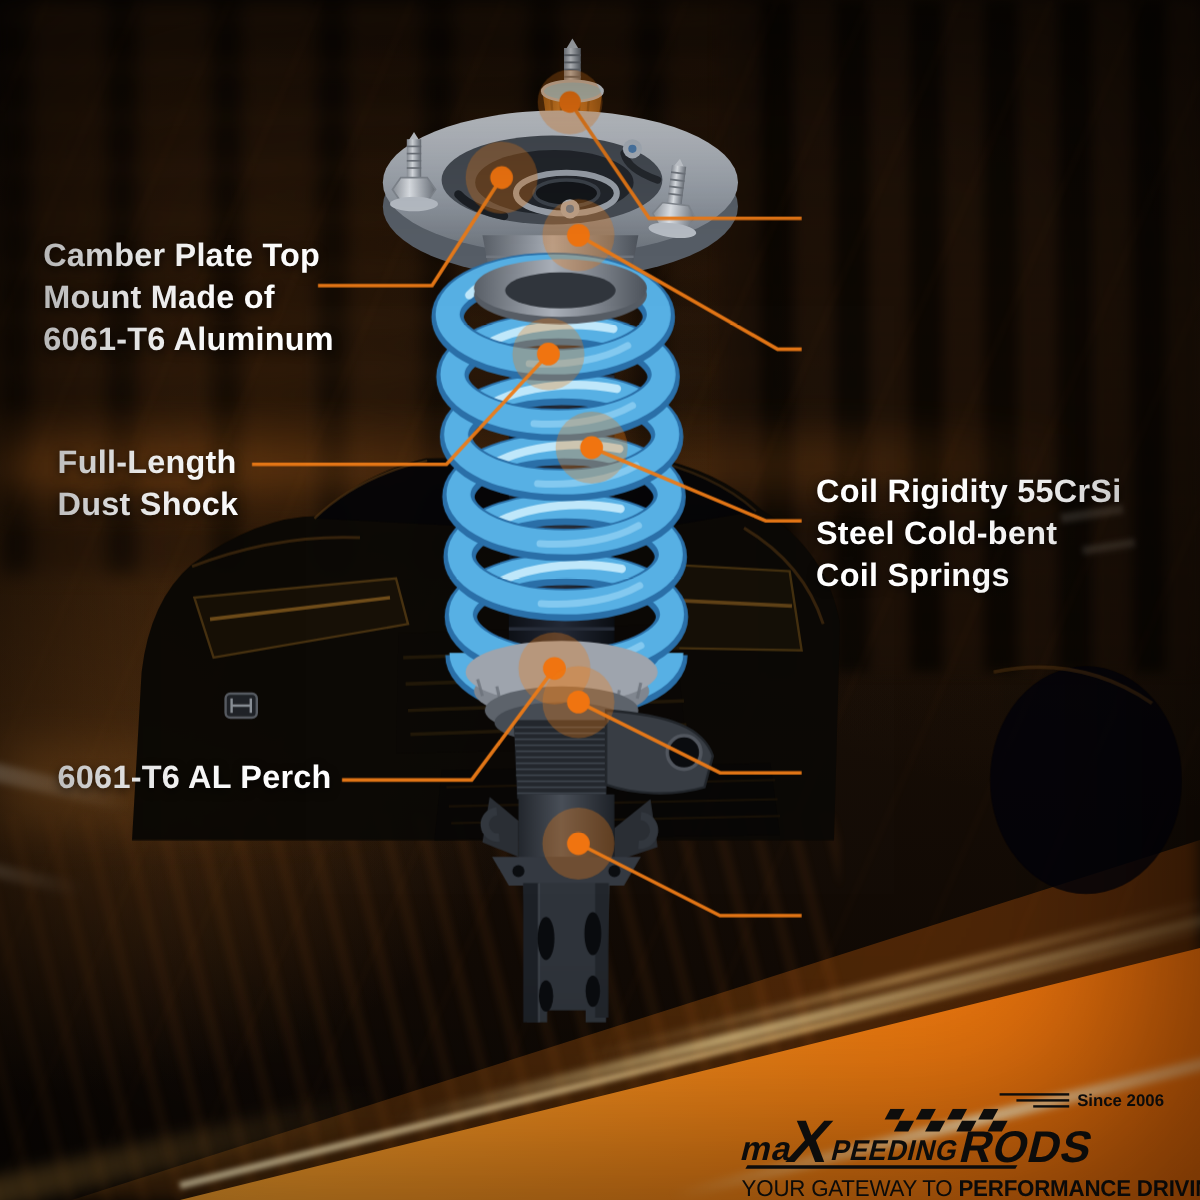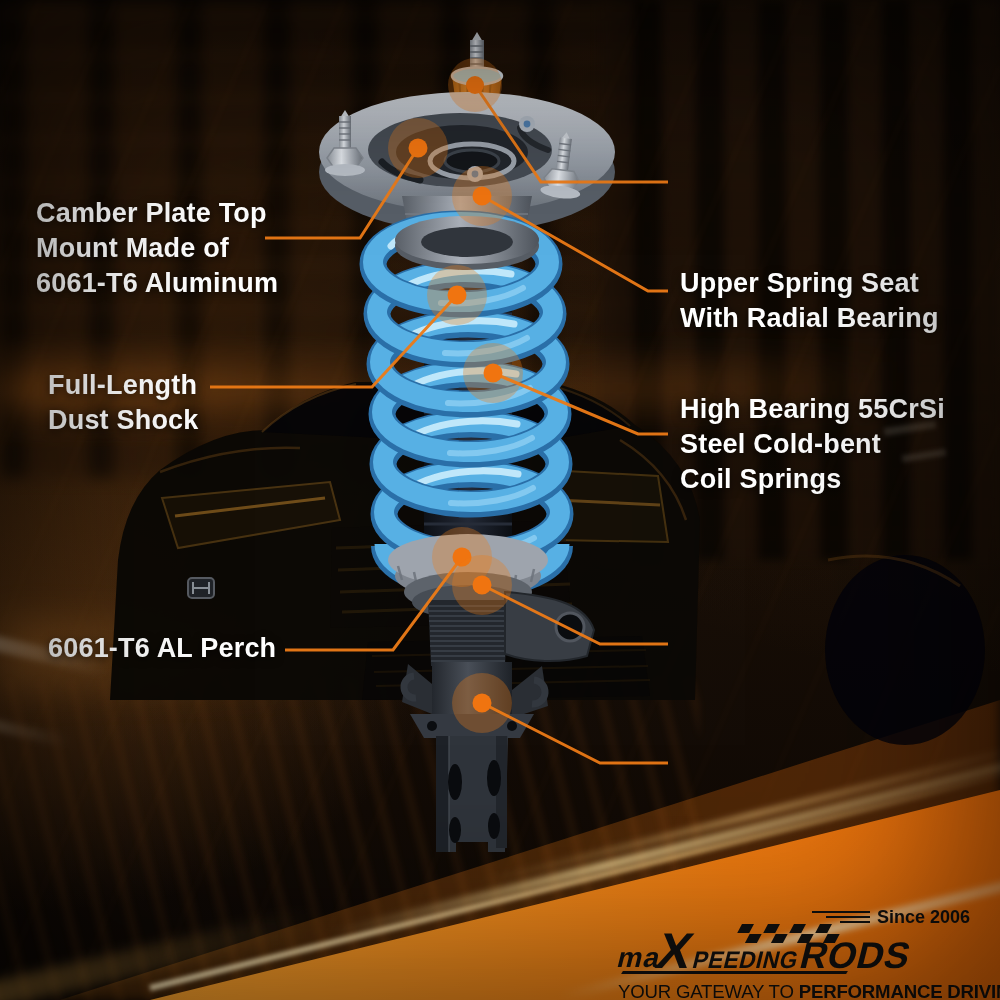--- a/index.html
+++ b/index.html
@@ -72,21 +72,21 @@
   .cl-shock{left:680px;top:601px;}
   .cl-matte{left:680px;top:731px;}
   
   .brand{position:absolute;left:618px;top:908px;width:352px;color:#121110;}
   .since-row{display:flex;align-items:center;justify-content:flex-end;height:18px;}
   .speedlines{display:flex;flex-direction:column;align-items:flex-end;gap:3px;margin-right:7px;}
   .speedlines i{display:block;height:2px;background:#121110;}
   .speedlines i:nth-child(1){width:58px;}
   .speedlines i:nth-child(2){width:44px;}
   .speedlines i:nth-child(3){width:30px;}
-  .since-text{font-size:18px;font-weight:700;}
+  .since-text{font-size:14px;font-weight:700;}
   .logo-row{position:relative;display:flex;align-items:flex-end;justify-content:flex-start;height:44px;margin-top:2px;}
   .logo-row::after{content:"";position:absolute;left:4px;bottom:-2px;width:64%;height:3px;background:#121110;transform:skewX(-30deg);}
   .l-ma{font-size:28px;font-weight:700;transform:skewX(-14deg);letter-spacing:1px;line-height:1;}
   .l-x{font-size:50px;font-weight:700;transform:skewX(-14deg);line-height:.82;margin:0 -2px;}
   .l-peeding{font-size:24px;font-weight:700;transform:skewX(-14deg) scaleX(.94);letter-spacing:.5px;line-height:1.05;}
   .l-rods{font-size:37px;font-weight:700;transform:skewX(-14deg);line-height:.9;letter-spacing:.5px;}
   .checker{position:absolute;left:110px;top:-4px;}
   .tagline{margin-top:9px;font-size:19px;letter-spacing:-.2px;transform:scaleX(.98);transform-origin:left;white-space:nowrap;}
   .tagline .tg-b{font-weight:700;}
 </style>
@@ -397,23 +397,21 @@
         </g>
     </g>
   </svg>
 
   <div class="callout-label cl-camber">Camber Plate Top
 Mount Made of
 6061-T6 Aluminum</div>
   <div class="callout-label cl-dust">Full-Length
 Dust Shock</div>
   <div class="callout-label cl-perch">6061-T6 AL Perch</div>
-  <div class="callout-label cl-upper">Upper Spring Seat
-With Radial Bearing</div>
-  <div class="callout-label cl-springs">High Bearing 55CrSi
+  <div class="callout-label cl-springs">Coil Rigidity 55CrSi
 Steel Cold-bent
 Coil Springs</div>
 
   <div class="brand">
     <div class="since-row">
       <span class="speedlines">
           <i></i>
           <i></i>
           <i></i>
         </span>

